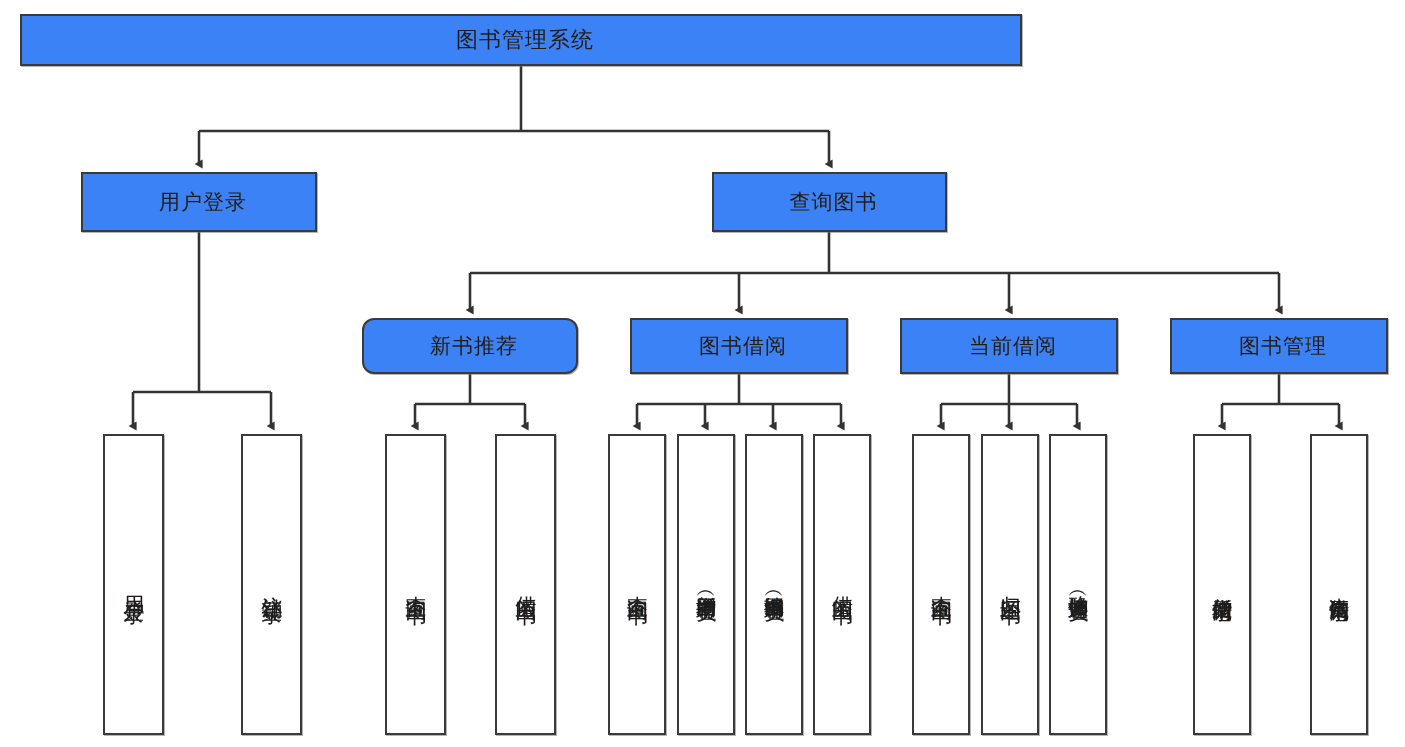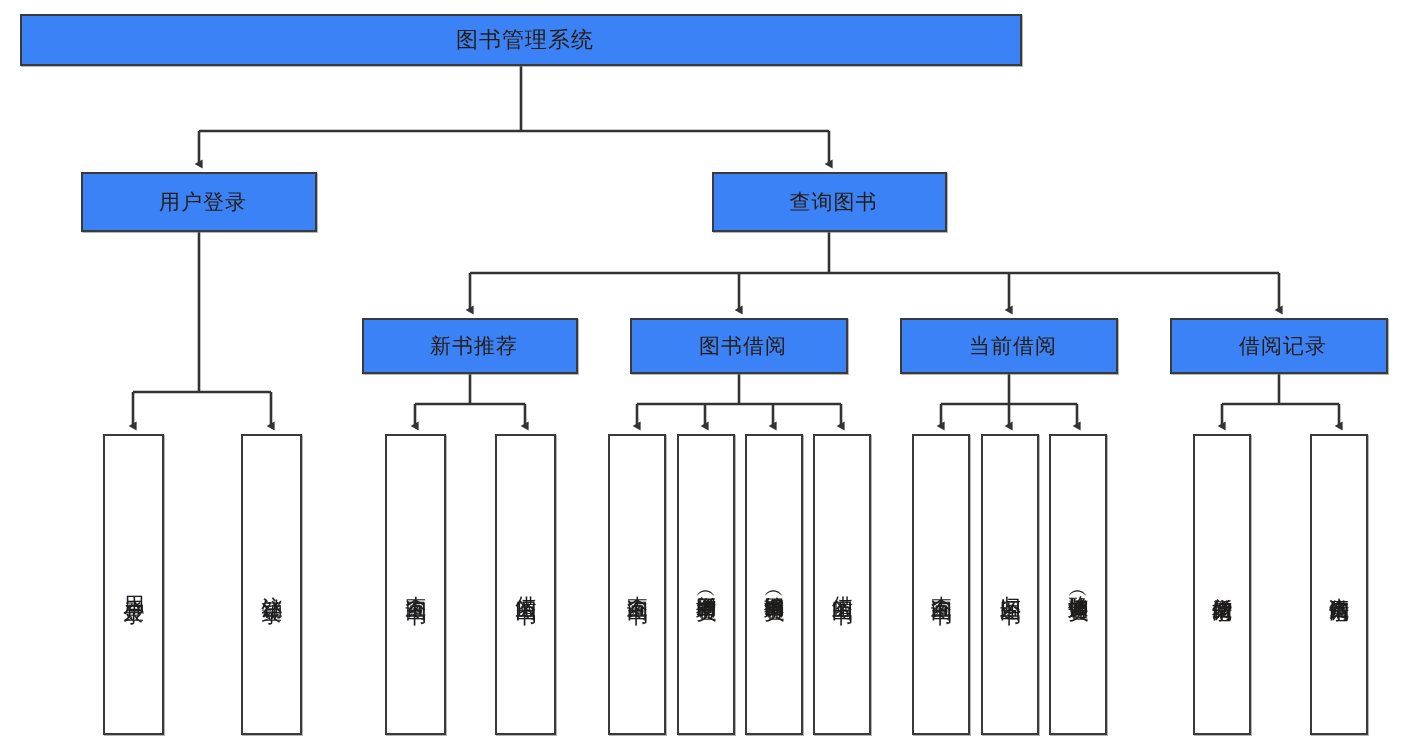--- a/index.html
+++ b/index.html
@@ -125,31 +125,31 @@
     <span class="lbl">图书管理系统</span>
   </div>
 
   <div class="node" style="left:81px;top:172px;width:236px;height:60px;">
     <span class="lbl">用户登录</span>
   </div>
   <div class="node" style="left:712px;top:172px;width:235px;height:60px;">
     <span class="lbl">查询图书</span>
   </div>
 
-  <div class="node" style="left:362px;top:318px;width:216px;height:56px;">
+  <div class="node" style="left:362px;top:318px;width:216px;height:56px;border-radius:12px;">
     <span class="lbl">新书推荐</span>
   </div>
   <div class="node" style="left:900px;top:318px;width:218px;height:56px;">
     <span class="lbl">当前借阅</span>
   </div>
   <div class="node" style="left:630px;top:318px;width:218px;height:56px;">
     <span class="lbl">图书借阅</span>
   </div>
   <div class="node" style="left:1170px;top:318px;width:218px;height:56px;">
-    <span class="lbl">借阅记录</span>
+    <span class="lbl">图书管理</span>
   </div>
 
   <div class="leaf" style="left:103px;top:434px;width:61px;height:301px;">
     <span class="vlbl">用户登录</span>
   </div>
   <div class="leaf" style="left:241px;top:434px;width:61px;height:301px;">
     <span class="vlbl">注销登录</span>
   </div>
 
   <div class="leaf" style="left:385px;top:434px;width:61px;height:301px;">

